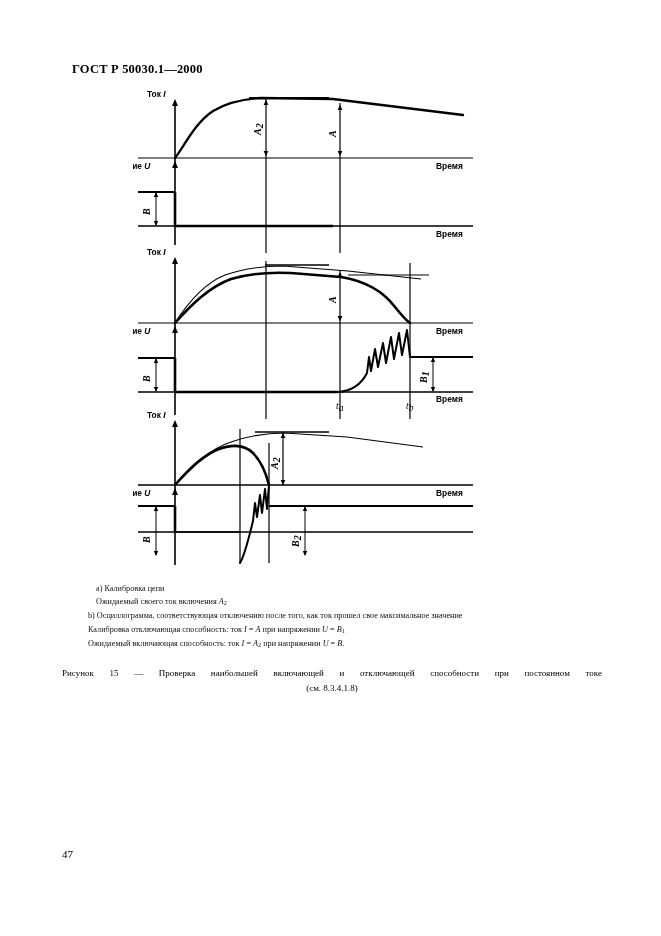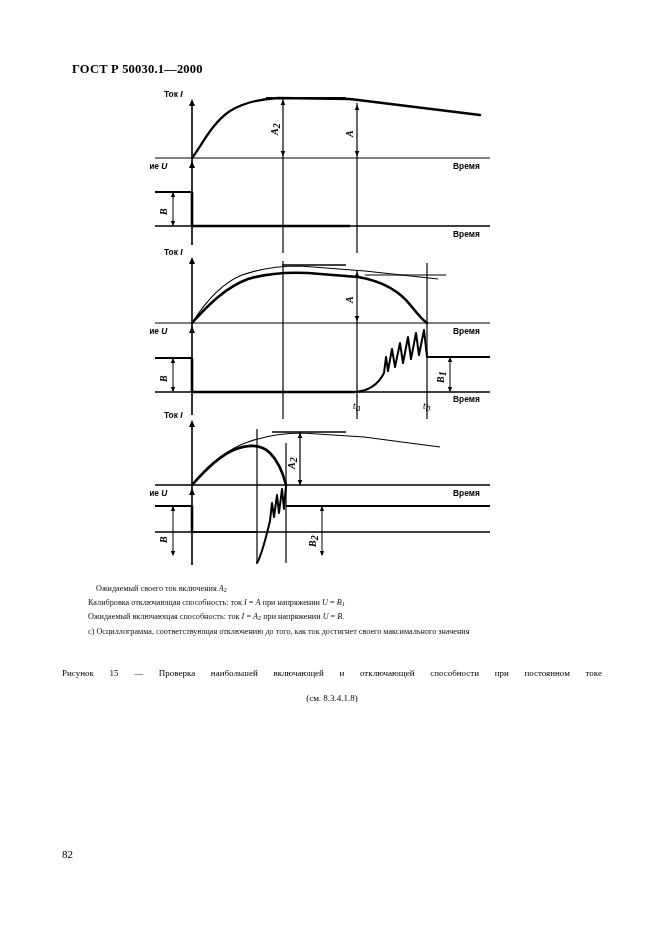--- a/index.html
+++ b/index.html
@@ -27,21 +27,21 @@
     top: 62px;
     font-family: "Liberation Serif", serif;
     font-size: 12.5px;
     font-weight: bold;
     letter-spacing: 0.2px;
     white-space: nowrap;
     margin-left: 12px;
   }
   .figure-wrap {
     position: absolute;
-    left: 150px;
+    left: 133px;
     top: 85px;
     width: 360px;
     height: 500px;
   }
   .figure-wrap svg {
     display: block;
   }
   .notes {
     position: absolute;
     left: 88px;
@@ -73,21 +73,21 @@
     font-family: "Liberation Serif", serif;
     font-size: 9px;
     line-height: 14px;
     text-align: justify;
     text-align-last: justify;
   }
   .fig-caption .c2 {
     display: block;
     text-align: center;
     text-align-last: center;
-    margin-top: 11px;
+    margin-top: 1px;
   }
   .page-number {
     position: absolute;
     left: 62px;
     top: 848px;
     font-family: "Liberation Serif", serif;
     font-size: 11px;
   }
   text.lbl {
     font-family: "Liberation Sans", sans-serif;
@@ -269,26 +269,27 @@
 
         <text class="lbl" x="14" y="333"><tspan>Ток</tspan> <tspan class="lbl-i" font-style="italic">I</tspan></text>
         <text class="lbl" x="-42" y="411"><tspan>Напряжение</tspan> <tspan class="lbl-i" font-style="italic">U</tspan></text>
         <text class="lbl" x="303" y="411">Время</text>
       </g>
 
     </svg>
   </div>
 
   <div class="notes">
+    <div class="ln indent">а)  Калибровка цепи</div>
     <div class="ln indent"><span>Ожидаемый своего ток включения </span><i>A</i><sub>2</sub></div>
+    <div class="ln">b) Осциллограмма, соответствующая отключению после того, как ток прошел свое максимальное значение</div>
     <div class="ln"><span>Калибровка отключающая способность: ток </span><i>I</i><span> = </span><i>A</i><span> при напряжении </span><i>U</i><span> = </span><i>B</i><sub>1</sub></div>
     <div class="ln"><span>Ожидаемый  включающая способность: ток </span><i>I</i><span> = </span><i>A</i><sub>2</sub><span> при напряжении </span><i>U</i><span> = </span><i>B</i><span>.</span></div>
-    <div class="ln">с) Осциллограмма, соответствующая отключению до того, как ток достигнет своего максимального значения</div>
   </div>
 
   <div class="fig-caption">
     <span>Рисунок 15 — Проверка наибольшей включающей и отключающей способности при постоянном токе</span>
     <span class="c2">(см. 8.3.4.1.8)</span>
   </div>
 
-  <div class="page-number">82</div>
+  <div class="page-number">47</div>
 
 </div>
 
 </body></html>

